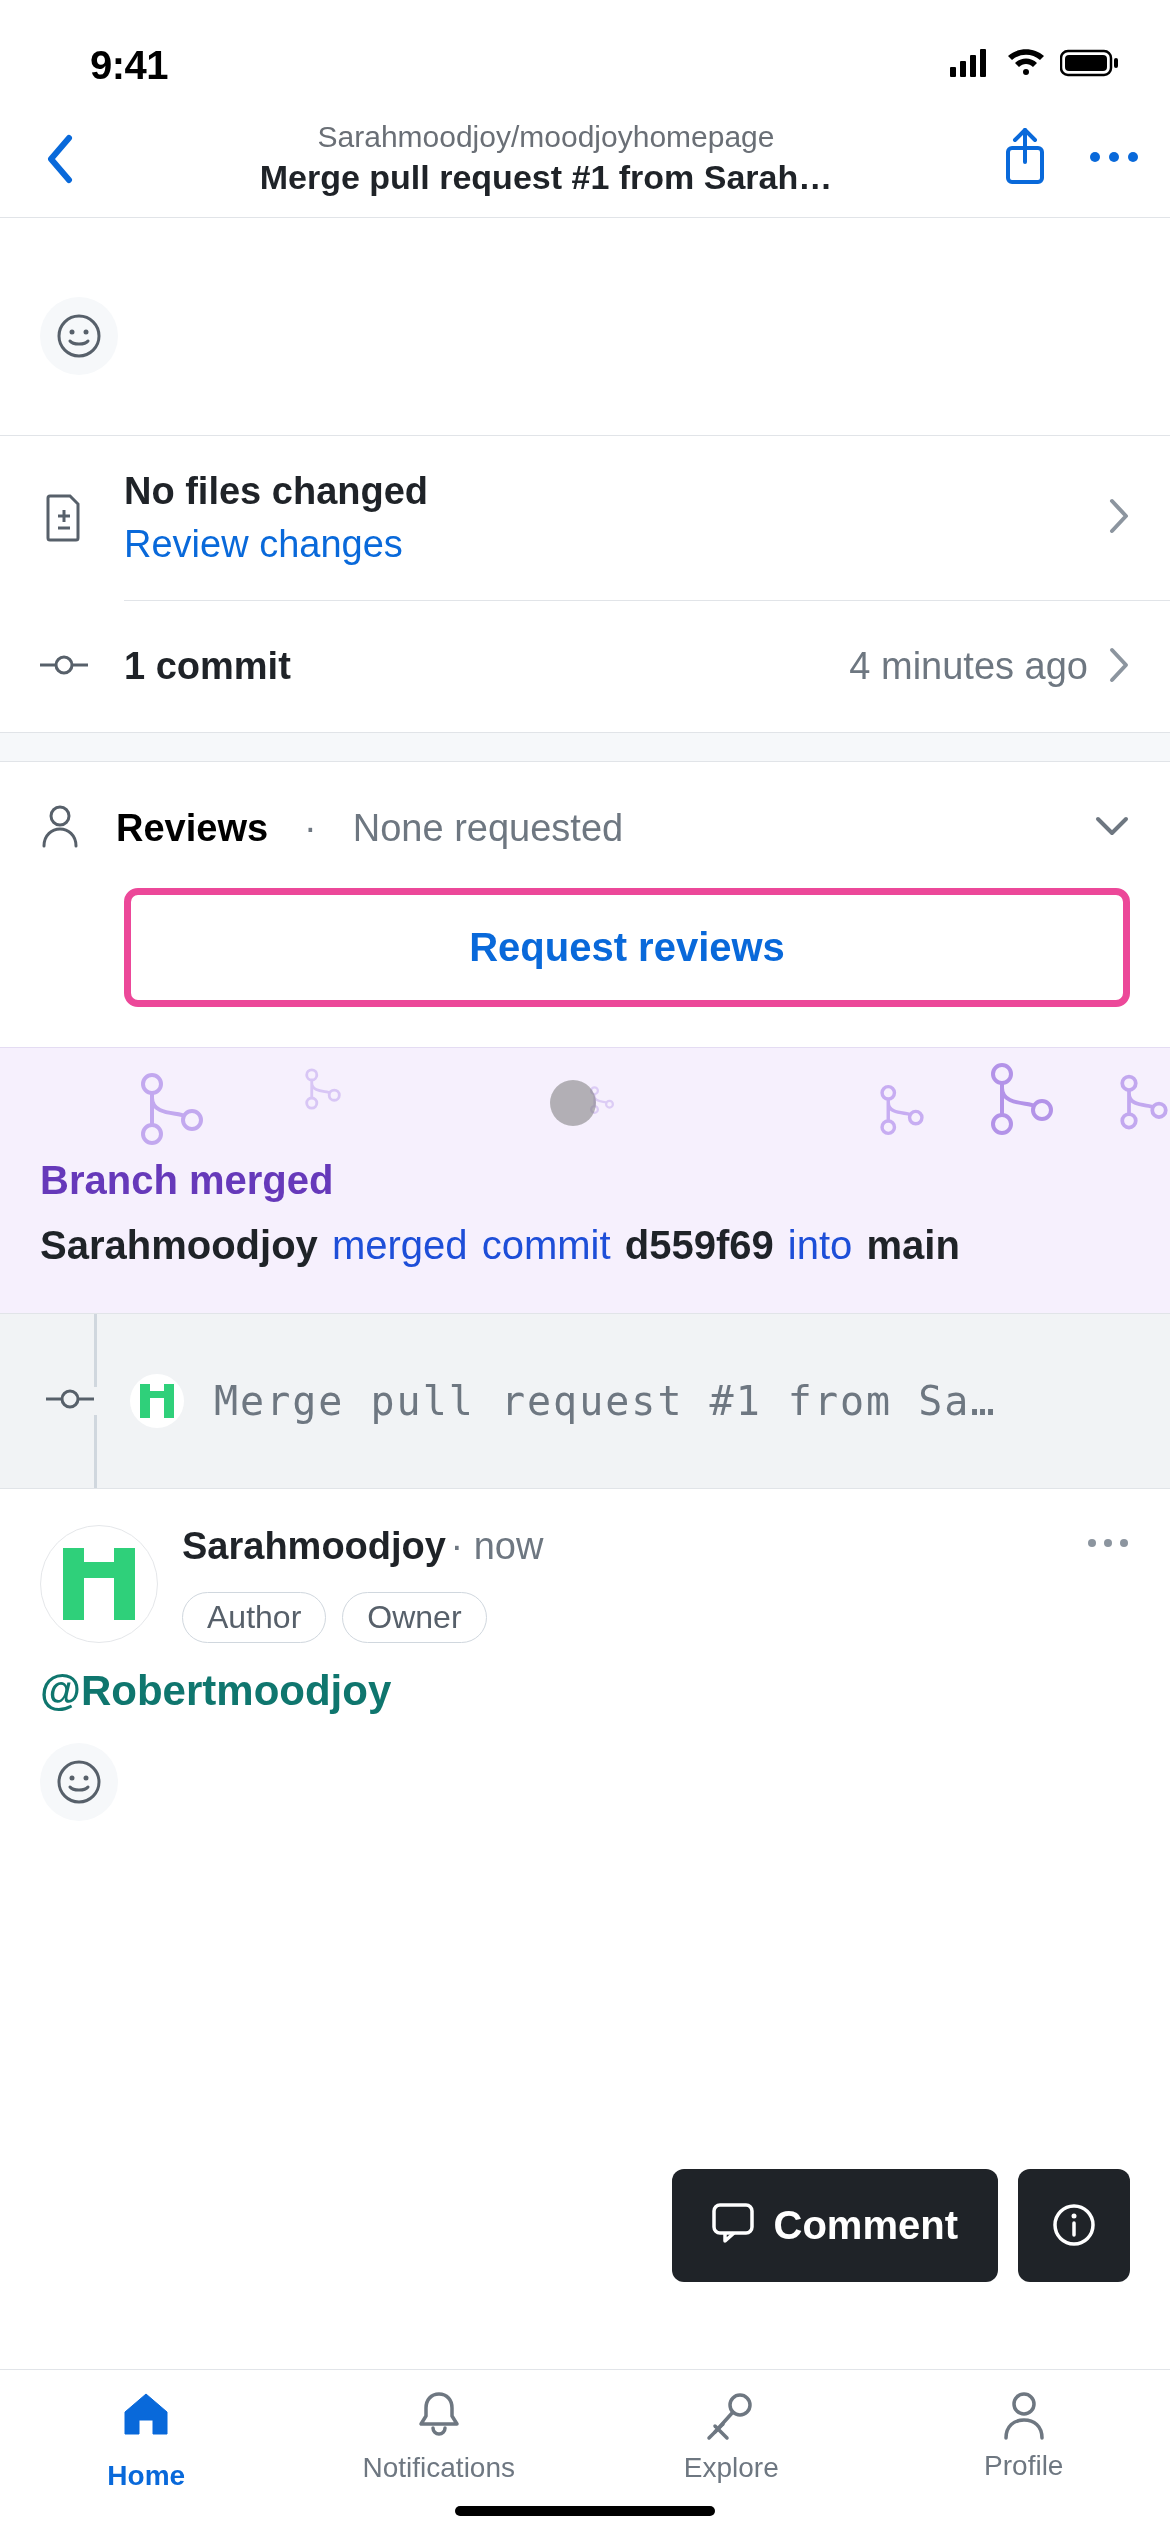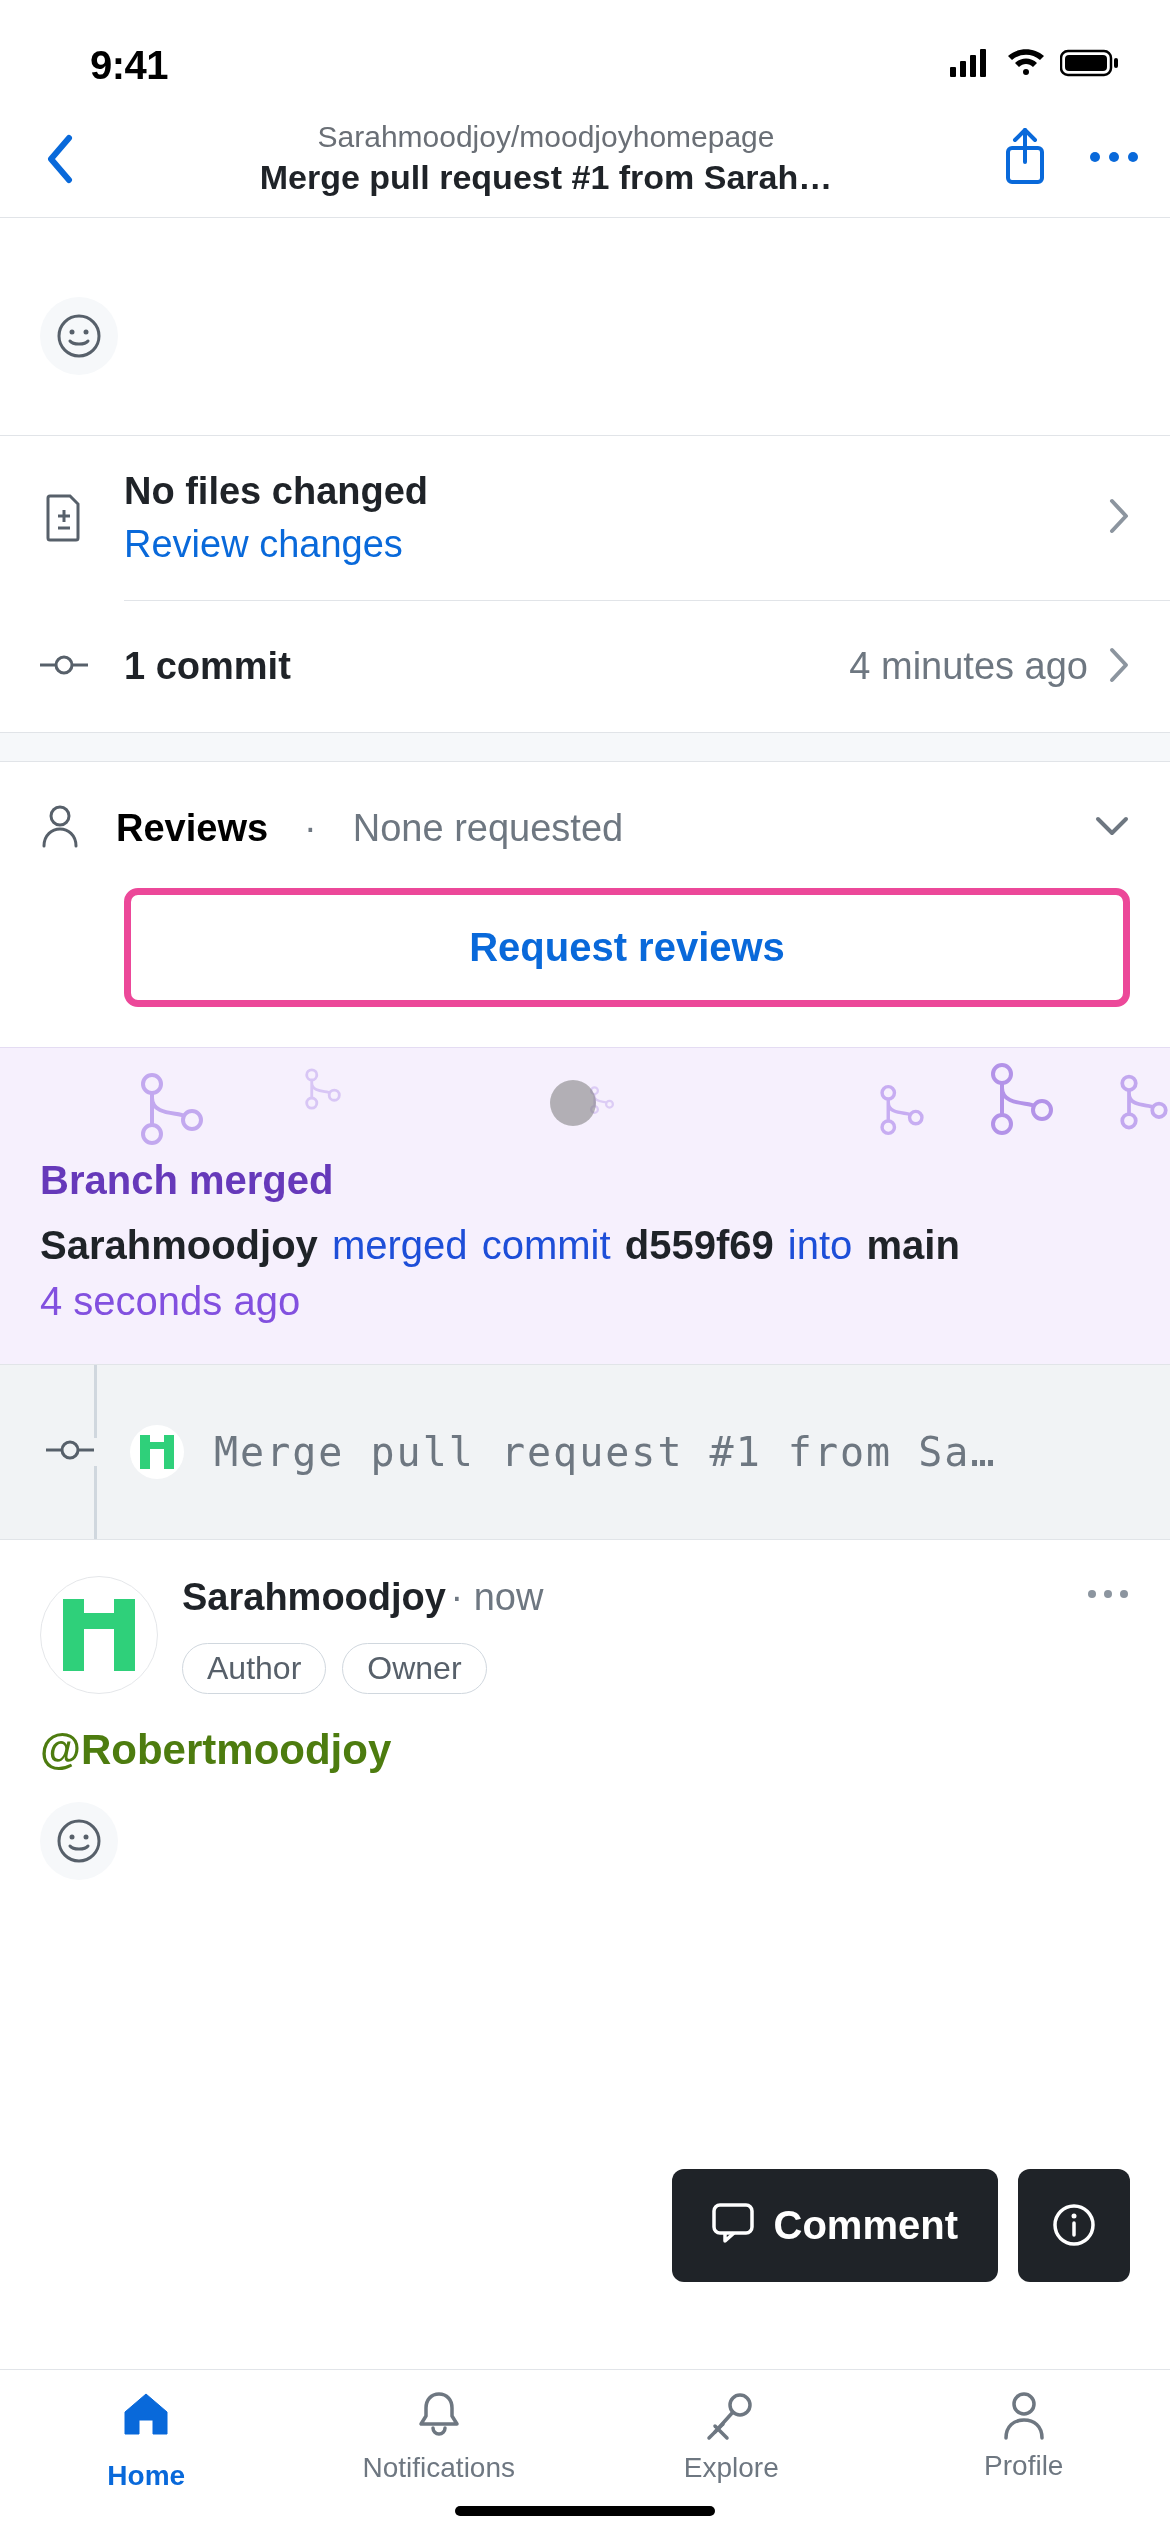--- a/index.html
+++ b/index.html
@@ -126,21 +126,21 @@
       width:30px; height:14px; background:#fff;
     }
     .comment-meta .name { font-size:38px; font-weight:700; color:#1f2328; }
     .comment-meta .time { font-size:38px; color:#6e7781; }
     .badges-row { display:flex; gap:16px; margin-top:24px; }
     .badge {
       border:1px solid #d0d7de; border-radius: 40px; padding: 6px 24px;
       font-size:32px; color:#57606a;
     }
     .comment-more { margin-left:auto; color:#8c959f; align-self:flex-start; margin-top:10px; }
-    .comment-body { font-size:42px; font-weight:700; margin-top:32px; color:#4d7c0f; }
+    .comment-body { font-size:42px; font-weight:700; margin-top:24px; color:#0f766e; }
     .comment-react { margin-top:28px; }
 
     
     .float-wrap { position:absolute; right:40px; bottom:250px; display:flex; gap:20px; }
     .float-btn {
       background:#1f2328; color:#fff; border-radius:12px;
       display:flex; align-items:flex-start; justify-content:center; gap:20px;
       padding: 34px 40px; font-size:40px; font-weight:600;
     }
     .float-btn.small { padding: 34px; }
@@ -340,21 +340,20 @@
         </svg>
     </div>
     <div class="merged-title">Branch merged</div>
     <div class="merged-line">
       <span class="muser">Sarahmoodjoy</span>
       <span class="mverb">merged commit</span>
       <span class="mhash">d559f69</span>
       <span class="mverb">into</span>
       <span class="muser">main</span>
     </div>
-    <span class="mtime">4 seconds ago</span>
   </div>
 
   <div class="timeline-block">
     <div class="timeline-line"></div>
     <div class="timeline-item">
       <span class="timeline-dot">
         <svg width="48" height="24" viewBox="0 0 48 24">
             <line x1="0" y1="12" x2="15" y2="12" stroke="#57606a" stroke-width="3"></line>
             <circle cx="24" cy="12" r="8" fill="none" stroke="#57606a" stroke-width="3"></circle>
             <line x1="33" y1="12" x2="48" y2="12" stroke="#57606a" stroke-width="3"></line>

